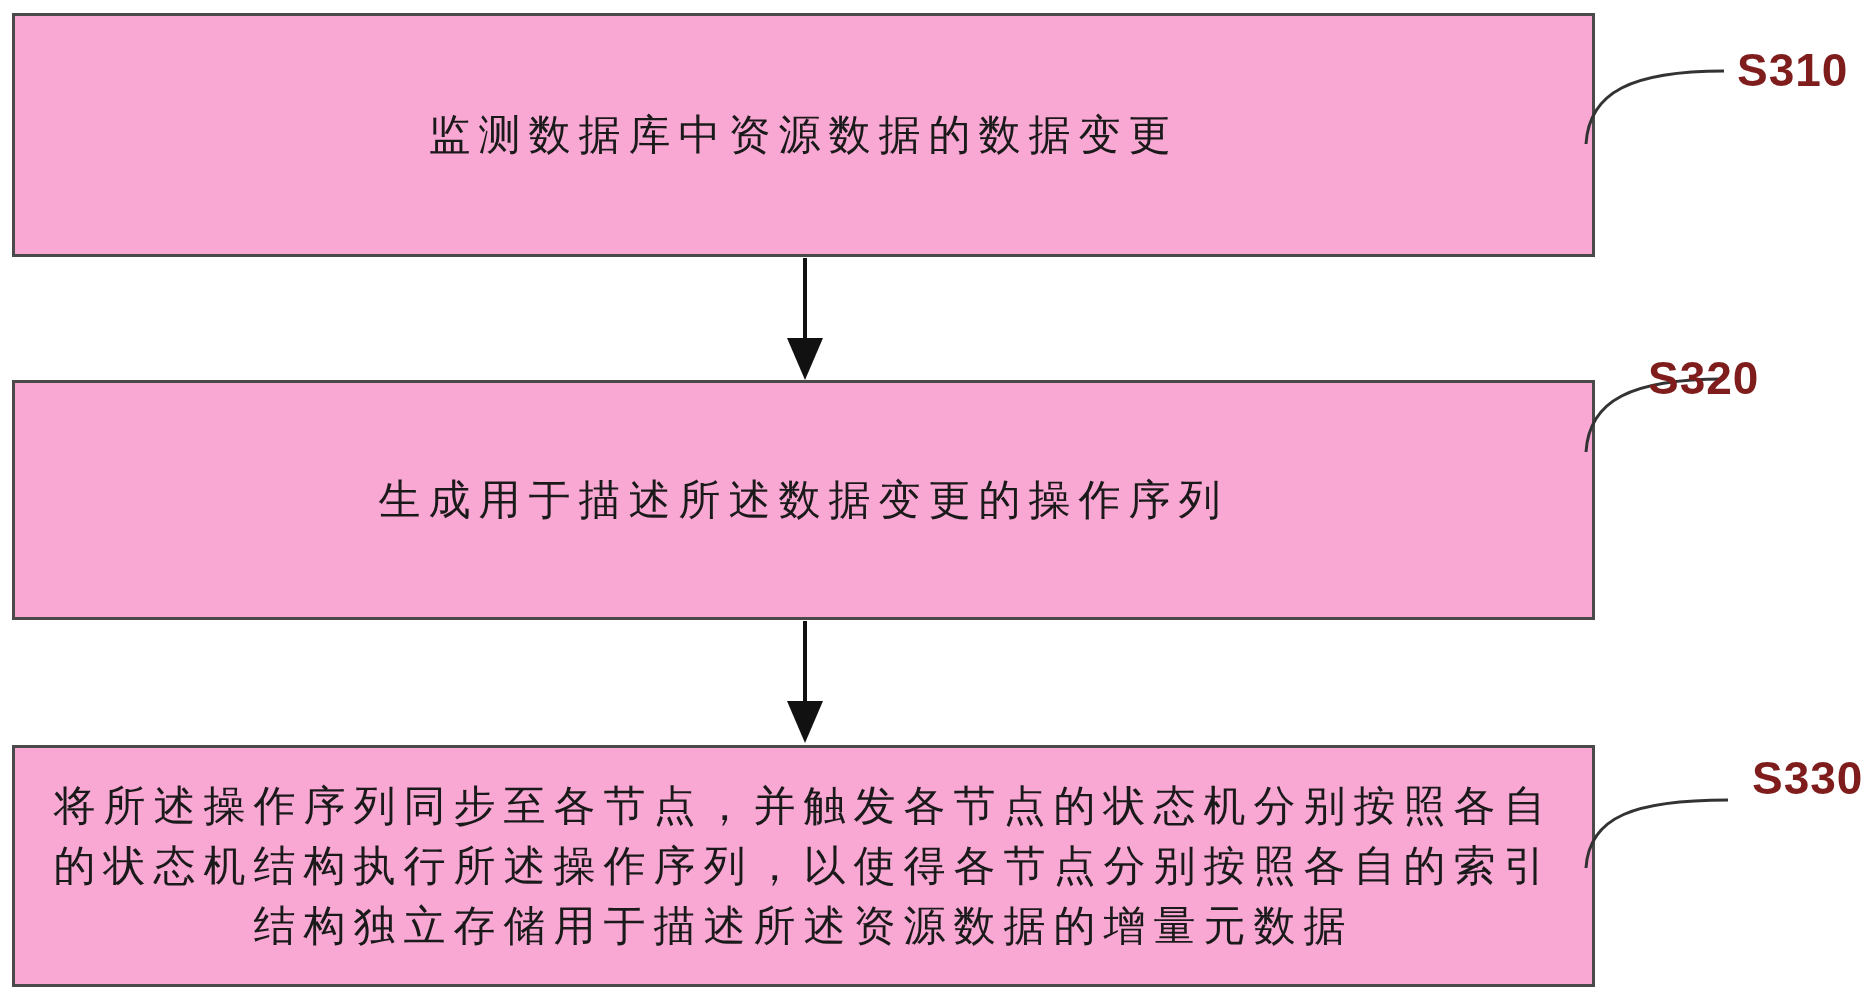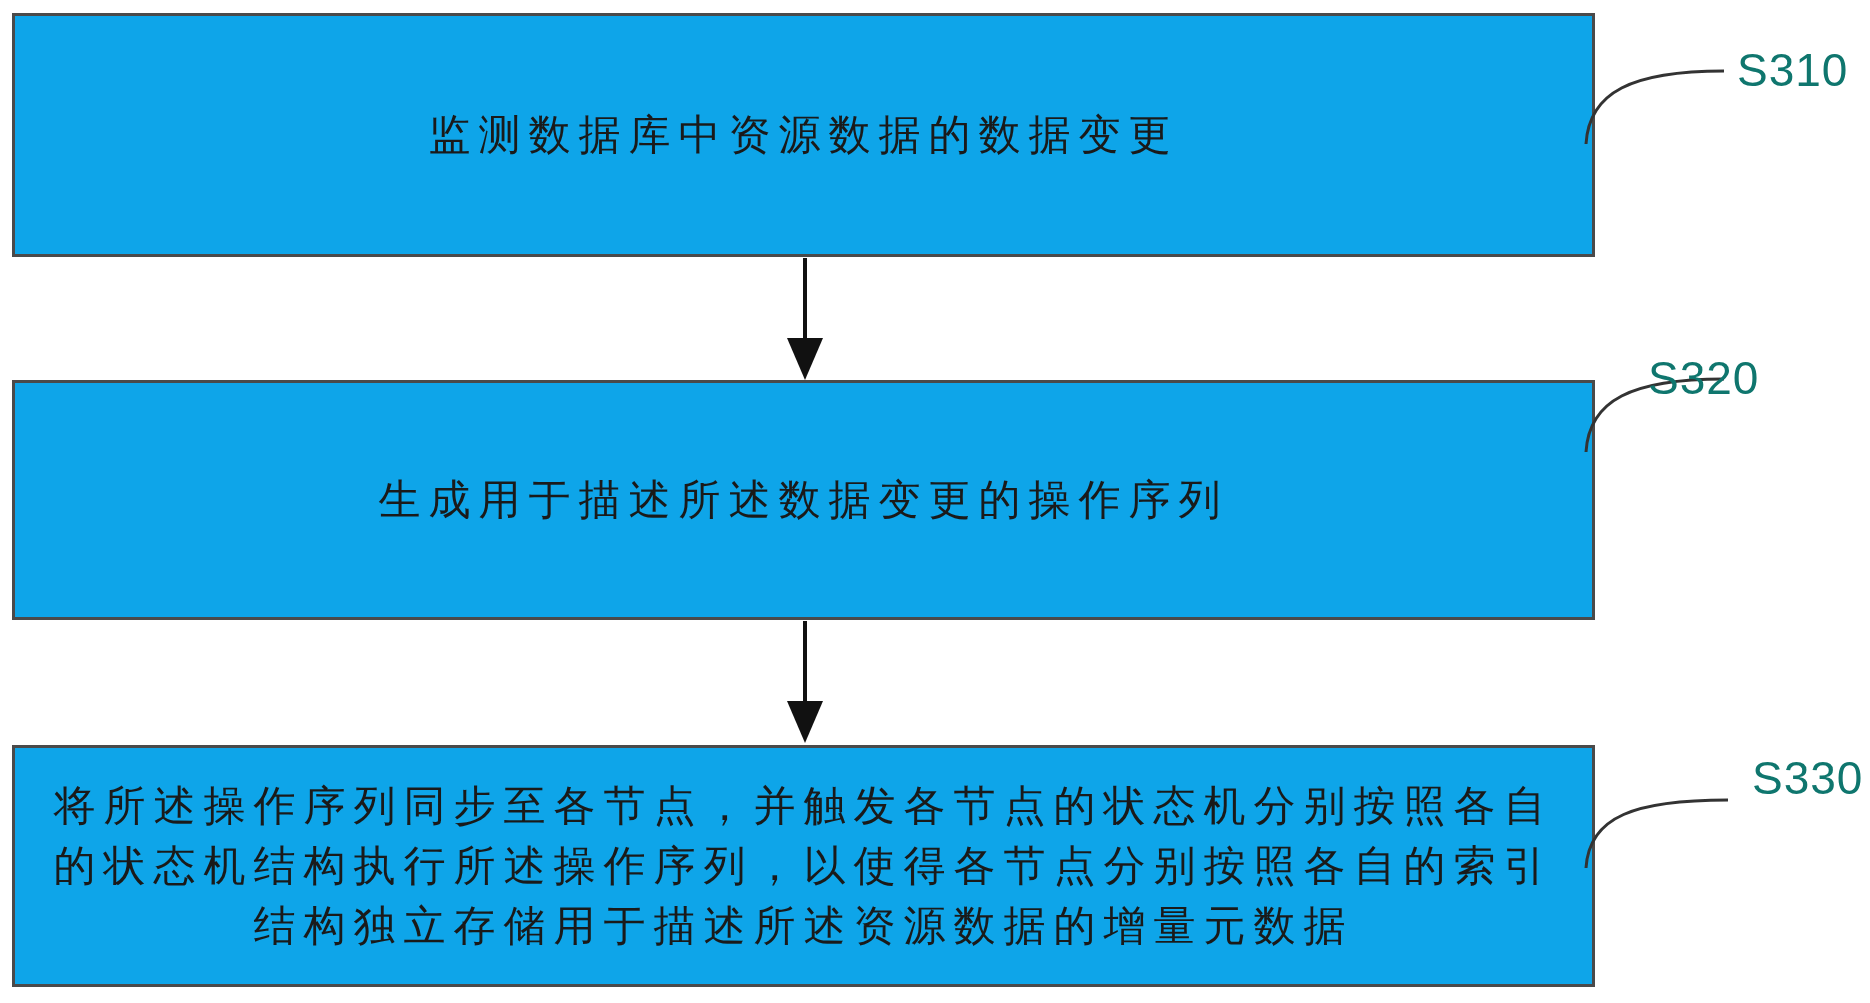--- a/index.html
+++ b/index.html
@@ -14,21 +14,21 @@
     background: #ffffff;
     overflow: hidden;
     font-family: "Liberation Serif", "DejaVu Serif", serif;
   }
   .step-box {
     position: absolute;
     left: 12px;
     width: 1583px;
     box-sizing: border-box;
     border: 3px solid #4a4a4a;
-    background: #0ea5e9;
+    background: #f9a8d4;
     display: flex;
     flex-direction: column;
     align-items: center;
     justify-content: center;
     color: #1a1a1a;
   }
   .box-1 { top: 13px;  height: 244px; }
   .box-2 { top: 380px; height: 240px; }
   .box-3 { top: 745px; height: 242px; }
   .box-line {
@@ -45,22 +45,22 @@
     top: 0;
     width: 1870px;
     height: 1003px;
     pointer-events: none;
   }
   .step-label {
     position: absolute;
     font-family: "Liberation Sans", "DejaVu Sans", sans-serif;
     font-size: 46px;
     line-height: 46px;
-    font-weight: 400;
-    color: #0f766e;
+    font-weight: 700;
+    color: #7f1d1d;
     letter-spacing: 1px;
     white-space: nowrap;
   }
   .label-1 { left: 1737px; top: 47px; }
   .label-2 { left: 1648px; top: 355px; }
   .label-3 { left: 1752px; top: 755px; }
 </style>
 </head>
 <body>
 

